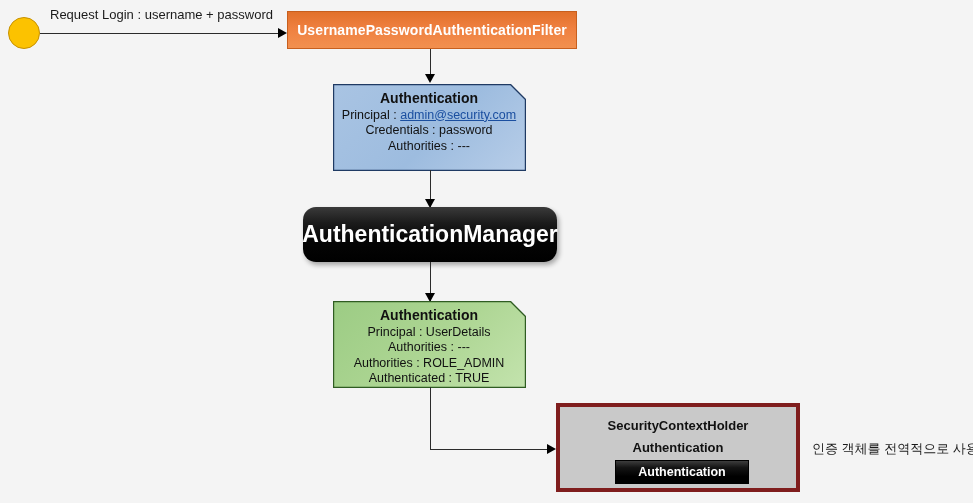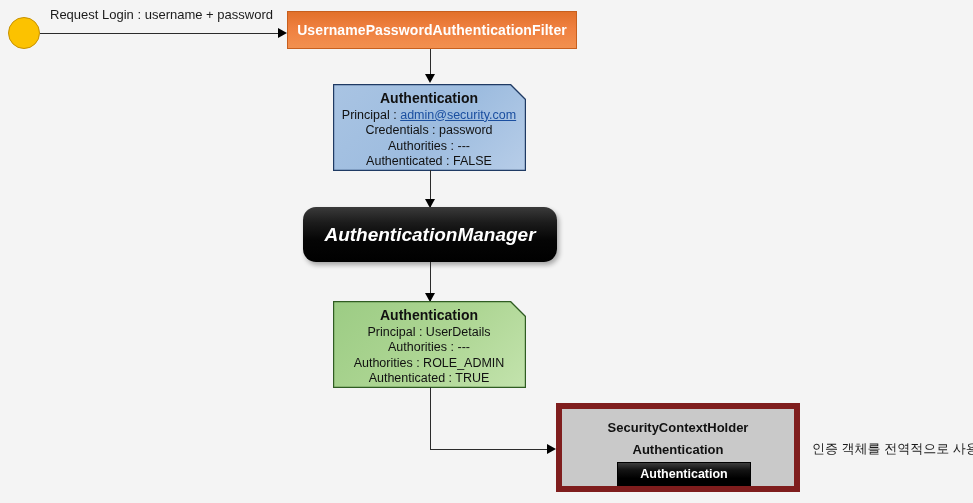--- a/index.html
+++ b/index.html
@@ -124,30 +124,29 @@
     position: absolute;
     box-sizing: border-box;
     border-radius: 13px;
     background: linear-gradient(to bottom, #3a3a3a 0%, #1c1c1c 28%, #050505 60%, #000 100%);
     box-shadow: 2px 3px 5px rgba(0,0,0,0.33);
     display: flex;
     align-items: center;
     justify-content: center;
     color: #ffffff;
     font-weight: bold;
-    font-size: 19px;
-    font-style: italic;
+    font-size: 23px;
   }
 
   
   .tl-box {
     position: absolute;
     box-sizing: border-box;
     background: #c9c9c9;
-    border: 6px solid #7f1d1d;
+    border: 4px solid #7f1d1d;
   }
   .tl-row {
     position: absolute;
     width: 100%;
     text-align: center;
     font-size: 13px;
     font-weight: bold;
     color: #111;
   }
   .tl-inner-box {
@@ -177,21 +176,20 @@
   <div class="filter-box" style="left:287px; top:11px; width:290px; height:38px;">UsernamePasswordAuthenticationFilter</div>
 
   <div class="line-v" style="left:430px; top:49px; height:26px;"></div>
   <div class="arrow-down" style="left:425px; top:74px;"></div>
 
   <div class="note-box blue" style="left:333px; top:84px; width:192px; height:86px;">
     <span class="note-title">Authentication</span>
     <span class="note-line"><span>Principal : </span><span class="note-link">admin@security.com</span></span>
     <span class="note-line">Credentials : password</span>
     <span class="note-line">Authorities : ---</span>
-    <span class="note-line">Authenticated : FALSE</span>
   </div>
   <svg class="note-border" style="left:333px; top:84px;" width="193" height="87">
     <polygon points="0.5,0.5 177.5,0.5 192.5,15.5 192.5,86.5 0.5,86.5" fill="none" stroke="#1f3a63" stroke-width="1.4"></polygon>
   </svg>
 
   <div class="line-v" style="left:430px; top:170px; height:37px;"></div>
   <div class="arrow-down" style="left:425px; top:199px;"></div>
 
   <div class="manager-box" style="left:303px; top:207px; width:254px; height:55px;">AuthenticationManager</div>
 

